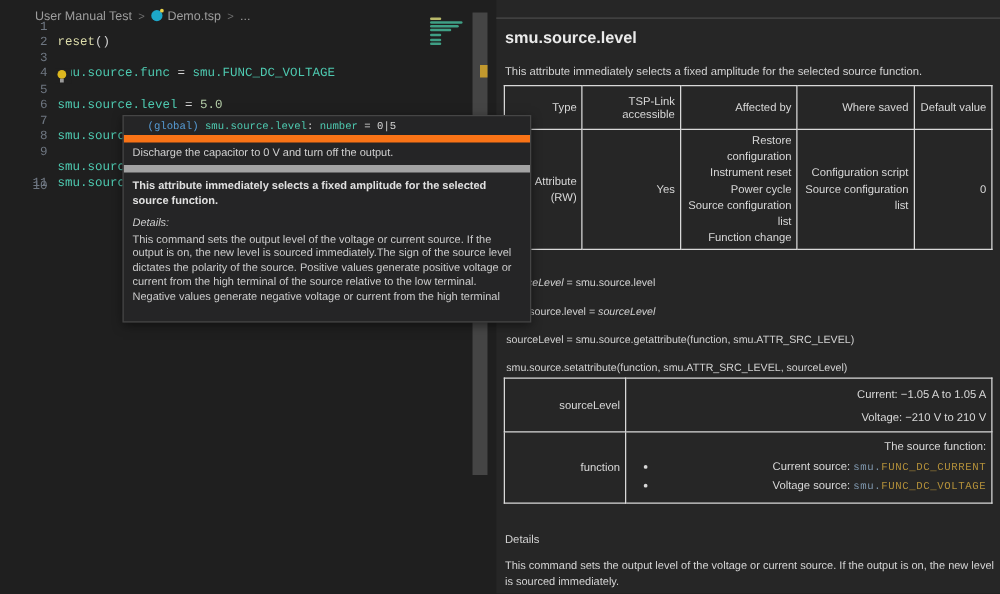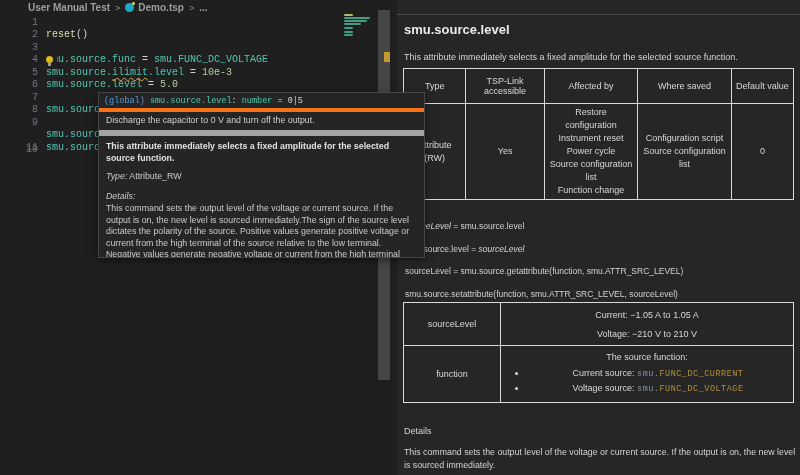--- a/index.html
+++ b/index.html
@@ -1,22 +1,22 @@
 <!DOCTYPE html>
 <html><head>
 <meta charset="utf-8">
 <style>
   html,body { margin:0; padding:0; background:#1f1f1f; }
   #app { position:relative; width:800px; height:475px; overflow:hidden;
          font-family:"Liberation Sans", sans-serif; background:#1f1f1f; }
 
   
   .editor { position:absolute; left:0; top:0; width:397px; height:475px; background:#1f1f1f; }
-  .breadcrumb { position:absolute; left:28px; top:2px; height:14px; line-height:12px;
-                font-size:10px; color:#9d9d9d; white-space:pre;font-weight:bold; }
+  .breadcrumb { position:absolute; left:28px; top:2px; height:14px; line-height:22px;
+                font-size:10px; color:#9d9d9d; white-space:pre; }
   .breadcrumb .sep { color:#6f6f6f; padding:0 5px; font-size:9px; }
   .crumb-icon { display:inline-block; position:relative; width:9px; height:9px; border-radius:50%;
                 background:#1da7c9; vertical-align:-1px; margin-right:4px; }
   .crumb-icon i { position:absolute; right:-1px; top:-1px; width:3px; height:3px; border-radius:50%;
                   background:#e9d24b; }
   .gutter-num { position:absolute; left:12px; width:26px; text-align:right;
                 font:10px "Liberation Mono", monospace; color:#6e7681; height:12px; line-height:12px; }
   .code-line { position:absolute; left:46px; height:12px; line-height:12px; white-space:pre;
                font:10px "Liberation Mono", monospace; color:#d4d4d4; }
   .tok-id   { color:#4EC9B0; }
@@ -36,42 +36,42 @@
   
   .scrollbar { position:absolute; left:377px; top:0; width:14px; height:475px; }
   .scroll-thumb { position:absolute; left:1px; top:10px; width:12px; height:370px;
                   background:rgba(121,121,121,0.42); }
   .scroll-marker { position:absolute; left:7px; top:52px; width:6px; height:10px; background:#c2992e; }
 
   
   .hover { position:absolute; left:98px; top:92px; width:327px; height:166px; box-sizing:border-box;
            background:#252526; border:1px solid #454545; z-index:20; overflow:hidden;
            box-shadow:0 2px 8px rgba(0,0,0,0.5); color:#cccccc; }
-  .hover-sig { padding:3px 7px 2px 5px; border-bottom:4px solid #f97316;
+  .hover-sig { padding:3px 7px 2px 19px; border-bottom:6px solid #f97316;
                font:8.5px "Liberation Mono", monospace; white-space:pre; }
   .sig-kw { color:#569CD6; } .sig-name { color:#4EC9B0; } .sig-type { color:#4EC9B0; }
   .sig-plain { color:#d4d4d4; }
   .hover-summary { padding:3px 7px 4px 7px; border-bottom:6px solid #a3a3a3; font-size:8.8px;
                    line-height:11px; color:#d0d0d0; }
   .hover-docs { padding:5px 7px; font-size:8.8px; line-height:11.5px; color:#cbcbcb; }
   .hover-docs p { margin:0; }
   .hd-bold { font-weight:bold; color:#e0e0e0; margin:0 0 7px 0 !important; }
   .hd-type { margin:0 0 8px 0 !important; }
   .hd-details-label { margin:0 0 1px 0 !important; }
   .ital { font-style:italic; }
 
   
   .panel { position:absolute; left:397px; top:0; width:403px; height:475px; background:#262626;
            color:#d6d6d6; z-index:1; }
   .panel-topline { position:absolute; left:0; top:14px; width:403px; border-top:1px solid #4a4a4a; }
   .panel-title { position:absolute; left:7px; top:22px; font-size:13px; font-weight:bold; color:#eaeaea; }
   .panel-desc { position:absolute; left:7px; top:52px; font-size:9px; color:#d4d4d4; }
   table.doc { position:absolute; border-collapse:collapse; font-size:9px; color:#d8d8d8; }
   table.doc th, table.doc td { border:1px solid #d9d9d9; padding:2px 4px; font-weight:normal;
-                               text-align:center; vertical-align:middle; }
+                               text-align:right; vertical-align:middle; }
   .attr-table { left:6px; top:68px; width:391px; }
   .attr-table th { height:30px; }
   .attr-table td { vertical-align:top; padding-top:4px; height:84px; line-height:13px; }
   .cell-line { line-height:13px; }
   .param-table { left:6px; top:302px; width:391px; }
   .param-table td { vertical-align:top; padding:6px; }
   .pt-row1 td { height:38px; }
   .pt-row2 td { height:52px; }
   .pt-line { margin-bottom:9px; }
   .param-table ul { margin:5px 0 0 22px; padding:0; }
@@ -102,21 +102,20 @@
     <div class="gutter-num" style="top:92px">7</div>
     <div class="gutter-num" style="top:104px">8</div>
     <div class="gutter-num" style="top:117px">9</div>
     <div class="gutter-num" style="top:144px">10</div>
     <div class="gutter-num" style="top:142px">11</div>
 
     <div class="code-line" style="top:29px"><span class="tok-fn">reset</span><span class="tok-plain">()</span></div>
 
     <div class="code-line" style="top:54px"><span class="tok-id">smu.source.func</span><span class="tok-plain"> = </span><span class="tok-id">smu.FUNC_DC_VOLTAGE</span></div>
 
-    <div class="code-line" style="top:67px"><span class="tok-id">smu.source.</span><span class="tok-id squiggle">ilimit</span><span class="tok-id">.level</span><span class="tok-plain"> = </span><span class="tok-num">10e-3</span></div>
 
     <div class="code-line" style="top:79px"><span class="tok-id">smu.source.level</span><span class="tok-plain"> = </span><span class="tok-num">5.0</span></div>
 
     <div class="code-line" style="top:104px"><span class="tok-id">smu.source.</span></div>
 
     <div class="code-line" style="top:129px"><span class="tok-id">smu.source.</span></div>
 
     <div class="code-line" style="top:142px"><span class="tok-id">smu.source.</span></div>
 
     <div class="lightbulb"></div>
@@ -199,19 +198,18 @@
 
     <div class="details-heading">Details</div>
     <div class="details-text">This command sets the output level of the voltage or current source. If the output is on, the new level is sourced immediately.</div>
   </div>
 
   <div class="hover">
     <div class="hover-sig"><span class="sig-kw">(global) </span><span class="sig-name">smu.source.level</span><span class="sig-plain">: </span><span class="sig-type">number</span><span class="sig-plain"> = 0|5</span></div>
     <div class="hover-summary">Discharge the capacitor to 0 V and turn off the output.</div>
     <div class="hover-docs">
       <p class="hd-bold">This attribute immediately selects a fixed amplitude for the selected source function.</p>
-      <p class="hd-type"><span class="ital">Type:</span><span>  Attribute_RW</span></p>
       <p class="hd-details-label ital">Details:</p>
       <p>This command sets the output level of the voltage or current source. If the output is on, the new level is sourced immediately.The sign of the source level dictates the polarity of the source. Positive values generate positive voltage or current from the high terminal of the source relative to the low terminal. Negative values generate negative voltage or current from the high terminal</p>
     </div>
   </div>
 
 </div>
 
 </body></html>

